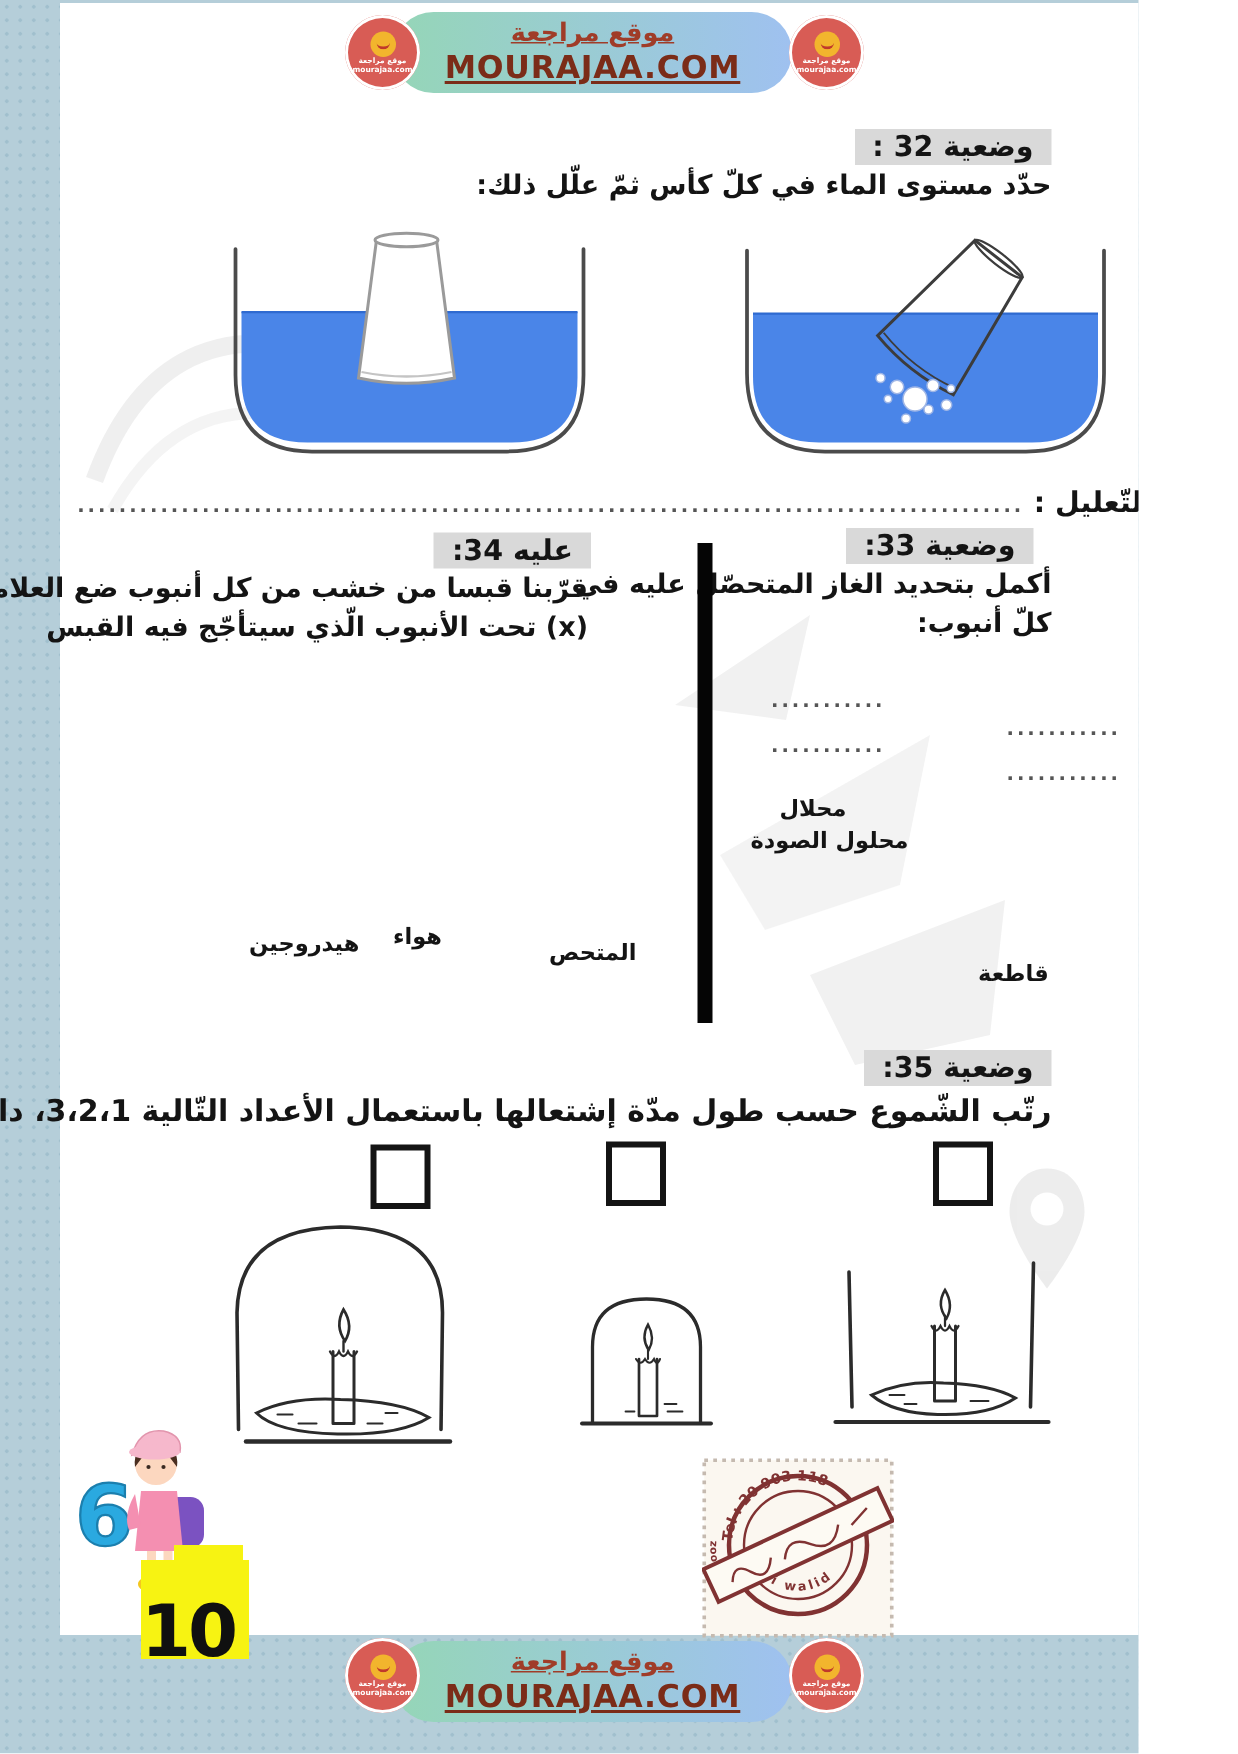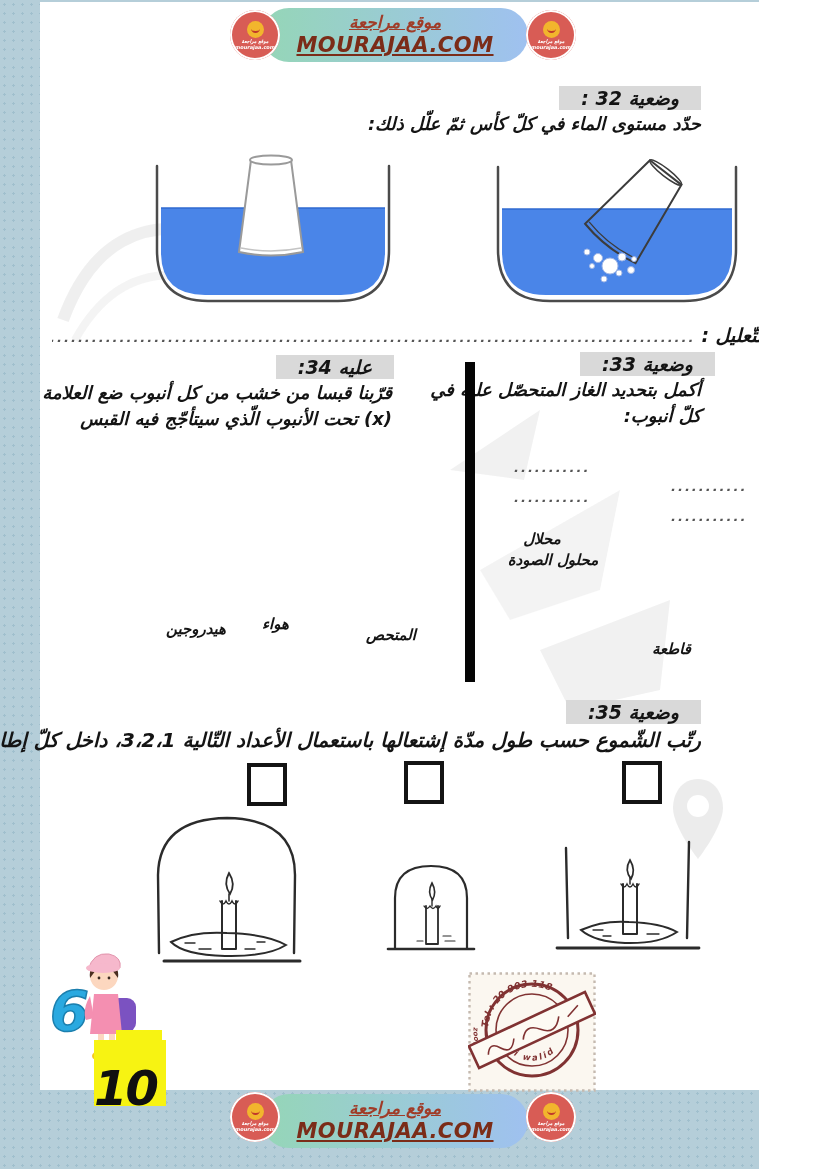--- a/index.html
+++ b/index.html
@@ -1,24 +1,24 @@
 <!DOCTYPE html>
 <html><head>
 <meta charset="utf-8">
 <style>
   html,body{margin:0;padding:0;}
   .page{position:relative;width:759px;height:1169px;overflow:hidden;
         background-color:#b5ced9;
         background-image:radial-gradient(#a0bfcd 1px, transparent 1.3px);
         background-size:9px 9px;
-        font-family:"DejaVu Sans", sans-serif;font-style:italic;}
+        font-family:"DejaVu Sans", sans-serif;}
   .abs{position:absolute;}
   .paper{position:absolute;left:40px;top:2px;width:728px;height:1088px;background:#ffffff;}
   .ar{font-family:"DejaVu Sans", sans-serif;font-weight:bold;color:#141414;direction:rtl;white-space:nowrap;}
-  .hl{background:#d9d9d9;padding:1px 22px;display:inline-block;}
+  .hl{background:#d9d9d9;padding:1px 12px;display:inline-block;}
   .t19{font-size:19px;} .t18{font-size:18px;} .t15{font-size:15px;}
   .dots{font-size:13px;color:#555;letter-spacing:2px;font-weight:bold;overflow:hidden;}
   .brand-pill{position:absolute;width:266px;height:54px;border-radius:28px;
       background:linear-gradient(90deg,#95d6b7 0%,#9fc1f0 100%);
       display:flex;flex-direction:column;align-items:center;justify-content:center;line-height:1.15;}
   .brand-ar{font-size:17px;font-weight:bold;color:#a03c28;text-decoration:underline;direction:rtl;}
   .brand-en{font-size:21px;font-weight:bold;color:#7b2c18;text-decoration:underline;letter-spacing:.5px;}
   .logo{position:absolute;width:50px;height:50px;border-radius:50%;background:#d85c55;
       display:flex;flex-direction:column;align-items:center;justify-content:center;box-shadow:0 0 0 2px #fff inset;}
   .logo-yellow{width:17px;height:17px;border-radius:50%;background:#f2b52d;display:flex;align-items:center;justify-content:center;}
@@ -107,21 +107,21 @@
         <circle cx="146" cy="114" r="2.5"></circle>
       <circle cx="104" cy="121" r="2.5"></circle>
     </g>
   </svg>
 
   <div class="abs" style="left:52px;top:324px;width:716px;display:flex;direction:rtl;align-items:baseline;overflow:hidden;">
     <span class="ar t19" style="margin-left:6px;">التّعليل :</span>
     <span class="dots" style="flex:1;">..........................................................................................................................................................</span>
   </div>
 
-  <div class="abs ar t19" style="right:44px;top:352px;">
+  <div class="abs ar t19" style="right:70px;top:352px;">
     <span class="hl">وضعية 33:</span>
   </div>
   <div class="abs ar t18" style="right:58px;top:379px;">أكمل بتحديد الغاز المتحصّل عليه في</div>
   <div class="abs ar t18" style="right:58px;top:405px;">كلّ أنبوب:</div>
 
   <div class="abs dots" style="left:514px;top:460px;">...........</div>
   <div class="abs dots" style="left:671px;top:479px;">...........</div>
   <div class="abs dots" style="left:514px;top:490px;">...........</div>
   <div class="abs dots" style="left:671px;top:509px;">...........</div>
 

